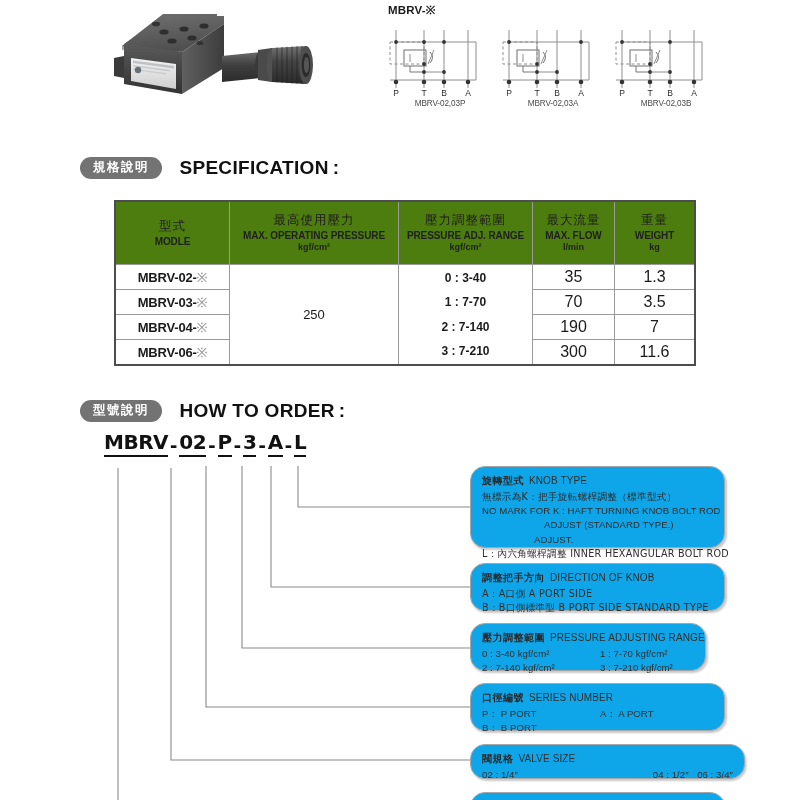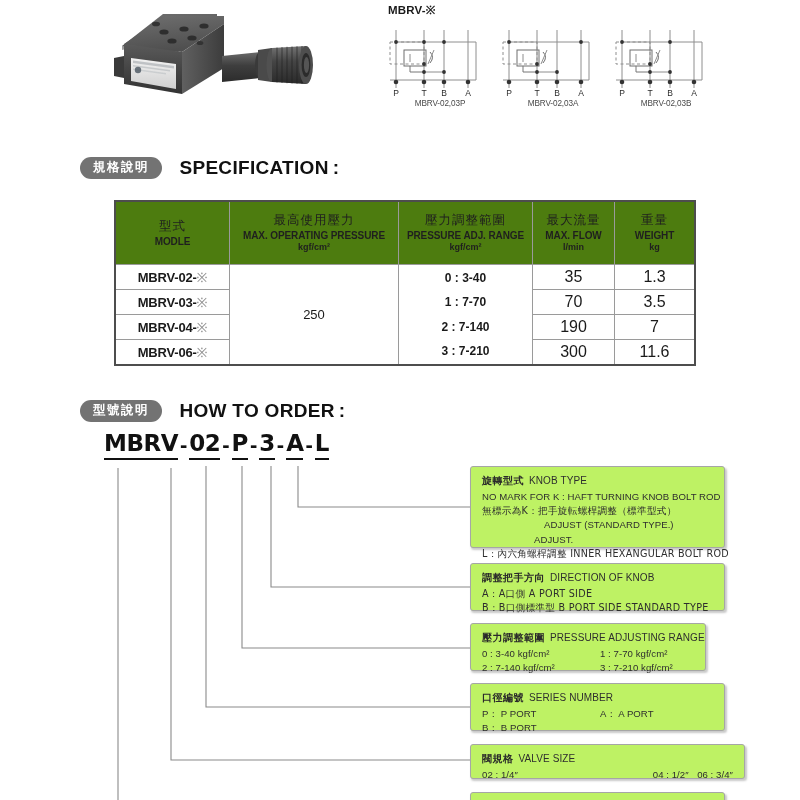--- a/index.html
+++ b/index.html
@@ -149,21 +149,21 @@
   
   #order-code {
     position: absolute;
     left: 104px; top: 432px;
     height: 34px;
     white-space: nowrap;
   }
   .code-seg {
     display: inline-block;
     position: relative;
-    font-size: 23px;
+    font-size: 20px;
     font-weight: 700;
     font-family: "DejaVu Sans", sans-serif;
     letter-spacing: -0.5px;
     color: #111;
     padding-bottom: 3px;
     border-bottom: 2.5px solid #111;
     line-height: 1.0;
   }
   .code-dash {
     display: inline-block;
@@ -181,22 +181,22 @@
     left: 0; top: 0;
     width: 800px; height: 800px;
     pointer-events: none;
   }
 
   
   .callout {
     position: absolute;
     left: 470px;
     border: 1.4px solid #a6a6a6;
-    border-radius: 3px;
-    background: #bef264;
+    border-radius: 15px;
+    background: #0ea5e9;
     box-sizing: border-box;
     padding: 7px 11px 6px 11px;
     color: #2e2e2e;
     box-shadow: 1.5px 2px 2px rgba(120,120,120,0.40);
   }
   .co-head {
     font-size: 10px;
     line-height: 1.45;
     margin-bottom: 1px;
     white-space: nowrap;
@@ -516,22 +516,22 @@
     <path d="M171,468 L171,760 L470,760"></path>
 
     <path d="M118,468 L118,800"></path>
   </g>
 </svg>
 
 <div class="callout" style="top:466px; width:255px; height:82px;">
   <div class="co-head">
     <span class="cn">旋轉型式</span><span class="en">KNOB TYPE</span>
   </div>
+  <div class="co-line co-cn">無標示為K：把手旋転螺桿調整（標準型式）</div>
   <div class="co-line">NO MARK FOR K : HAFT TURNING KNOB BOLT ROD</div>
-  <div class="co-line co-cn">無標示為K：把手旋転螺桿調整（標準型式）</div>
   <div class="co-line co-indent">ADJUST (STANDARD TYPE.)</div>
   <div class="co-line co-indent2">ADJUST.</div>
   <div class="co-line co-cn">L：內六角螺桿調整  INNER HEXANGULAR BOLT ROD</div>
 </div>
 
 <div class="callout" style="top:563px; width:255px; height:48px;">
   <div class="co-head">
     <span class="cn">調整把手方向</span><span class="en">DIRECTION OF KNOB</span>
   </div>
   <div class="co-line co-cn">A：A口側  A PORT SIDE</div>

